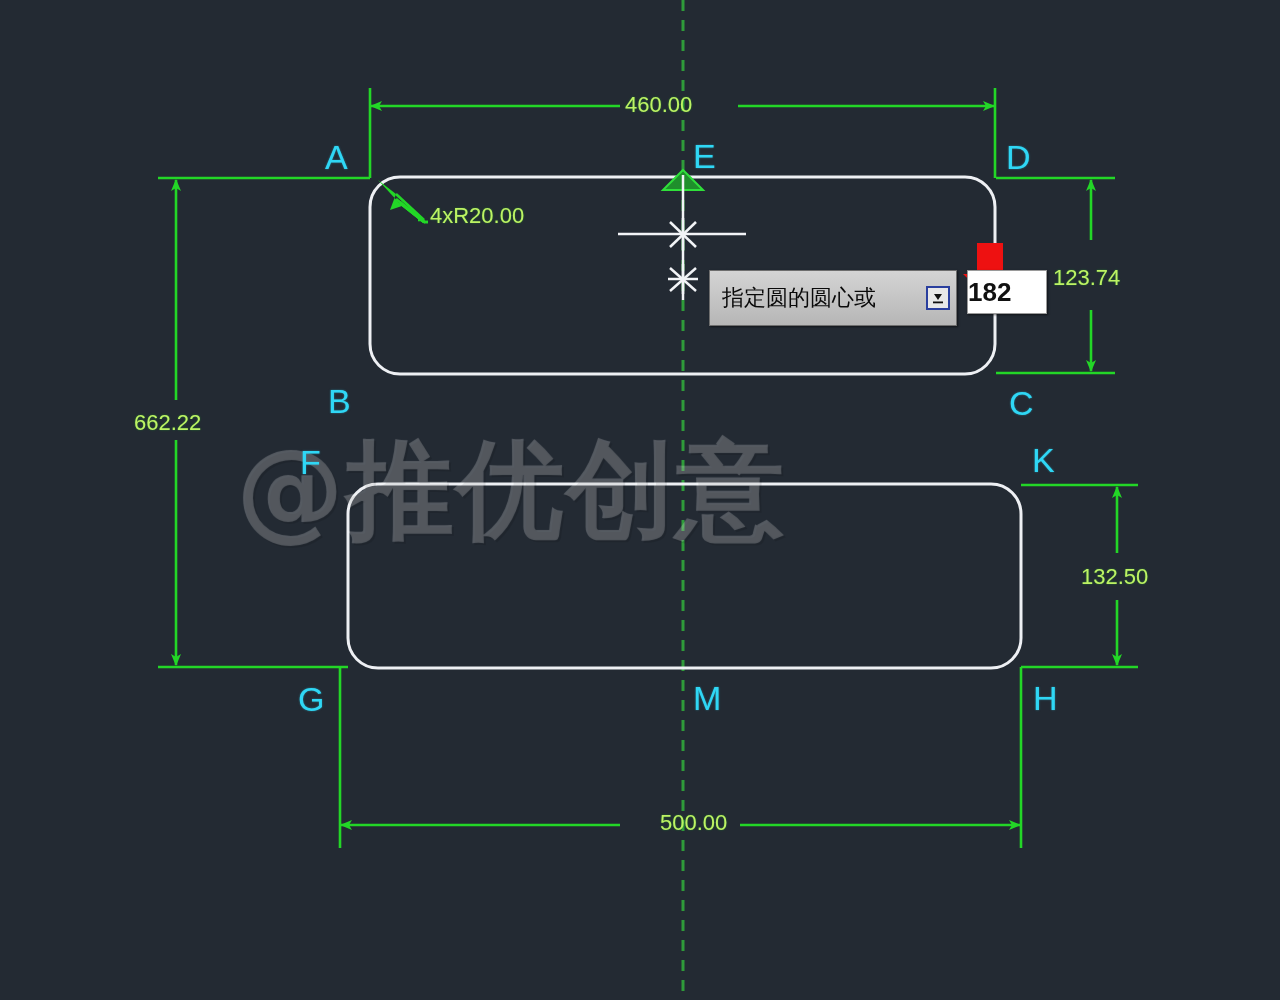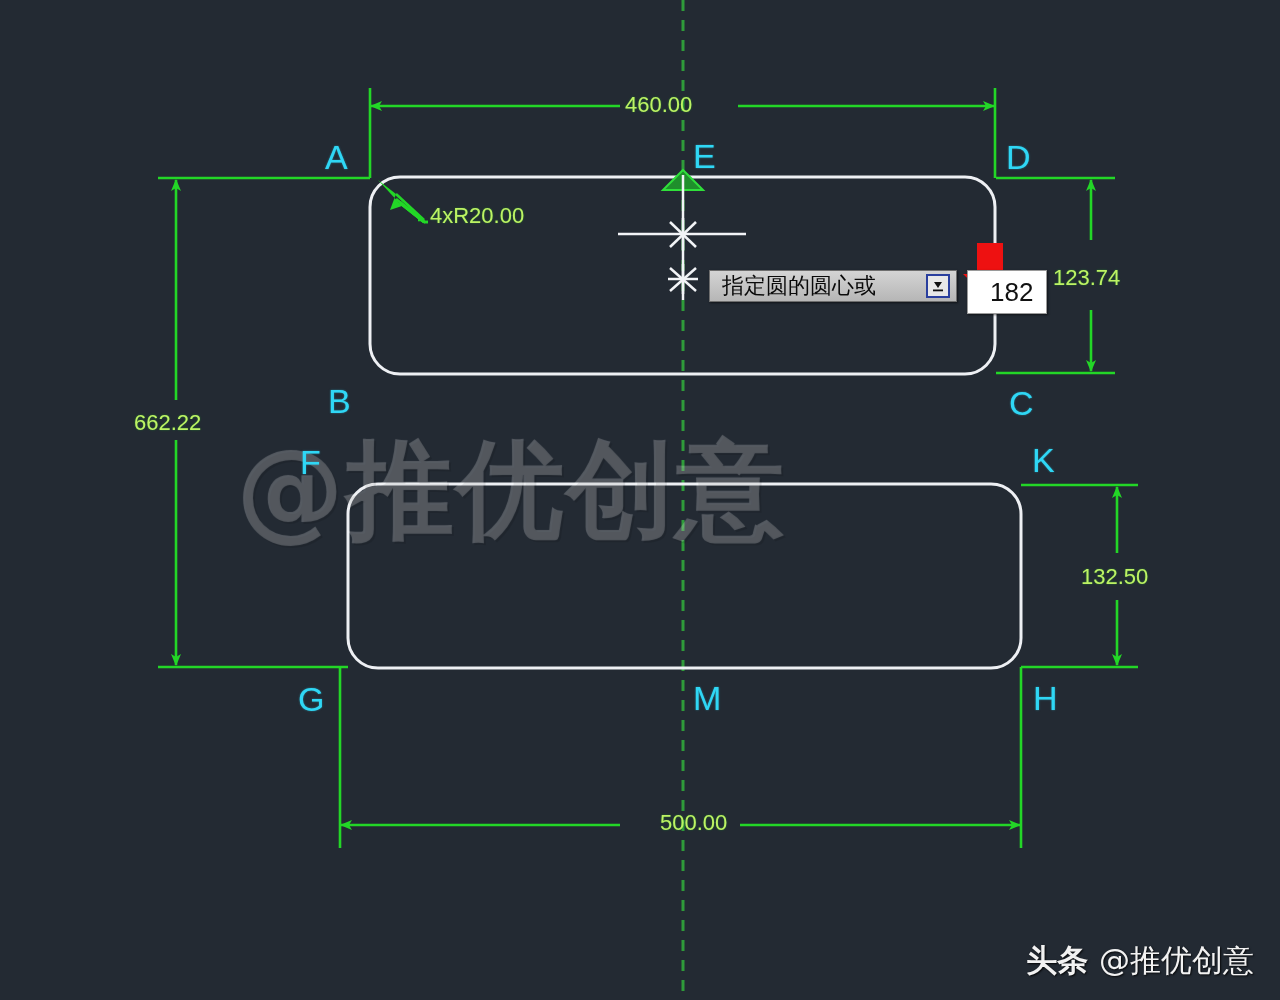--- a/index.html
+++ b/index.html
@@ -77,21 +77,21 @@
     user-select: none;
     text-shadow: 0 0 2px rgba(35,214,39,0.45);
   }
 
   
   .dyn-tooltip {
     position: absolute;
     left: 709px;
     top: 270px;
     width: 248px;
-    height: 32px;
+    height: 56px;
     background: linear-gradient(180deg, #d4d4d4 0%, #c2c2c2 60%, #b6b6b6 100%);
     border: 1px solid #6e6e6e;
     box-shadow: 1px 1px 2px rgba(0,0,0,0.55);
     display: flex;
     align-items: center;
     box-sizing: border-box;
     padding: 0 6px 0 12px;
   }
   .dyn-tooltip .prompt {
     flex: 1;
@@ -118,22 +118,23 @@
     position: absolute;
     left: 967px;
     top: 270px;
     width: 80px;
     height: 44px;
     background: #ffffff;
     border: 1px solid #9a9a9a;
     box-sizing: border-box;
     display: flex;
     align-items: center;
-    padding-left: 22px;
+    padding-left: 0;
     box-shadow: 1px 1px 2px rgba(0,0,0,0.55);
+    font-weight: bold;
   }
   .dyn-input span {
     color: #111111;
     font-family: "Liberation Sans", sans-serif;
     font-size: 26px;
     line-height: 1;
   }
 </style>
 </head>
 <body>
@@ -246,24 +247,20 @@
     </g>
 
     <g>
       <rect x="977" y="243" width="26" height="34" fill="#ee1111"></rect>
       <polygon points="963,274 1017,274 990,300" fill="#ee1111"></polygon>
     </g>
   </svg>
 
   <div class="wm-center">@推优创意</div>
 
-  <div class="wm-corner">
-    <span>头条</span>
-    <span class="wm-at">@推优创意</span>
-  </div>
 
   <div class="pt-label" style="left:325px; top:140px;">A</div>
   <div class="pt-label" style="left:328px; top:384px;">B</div>
   <div class="pt-label" style="left:1009px; top:386px;">C</div>
   <div class="pt-label" style="left:1006px; top:140px;">D</div>
   <div class="pt-label" style="left:693px; top:139px;">E</div>
   <div class="pt-label" style="left:300px; top:445px;">F</div>
   <div class="pt-label" style="left:298px; top:682px;">G</div>
   <div class="pt-label" style="left:1033px; top:681px;">H</div>
   <div class="pt-label" style="left:1032px; top:443px;">K</div>

